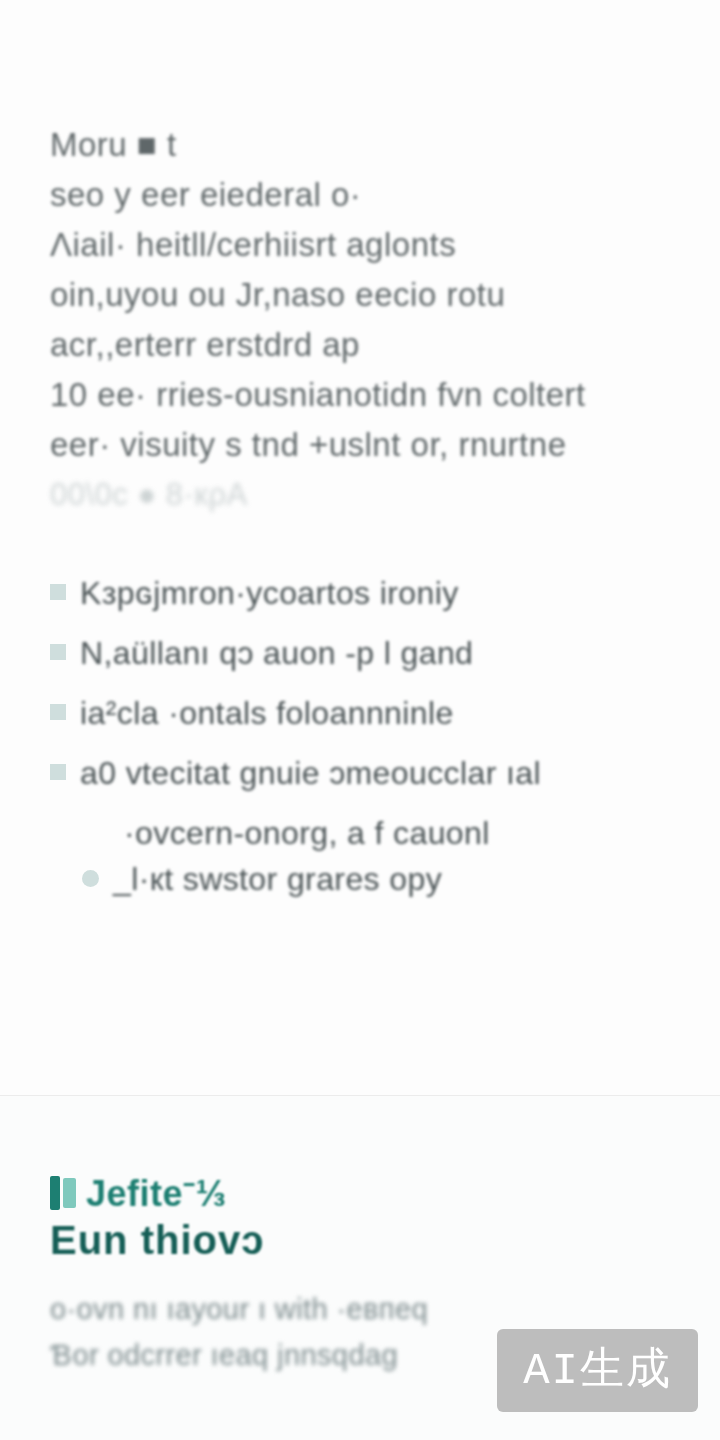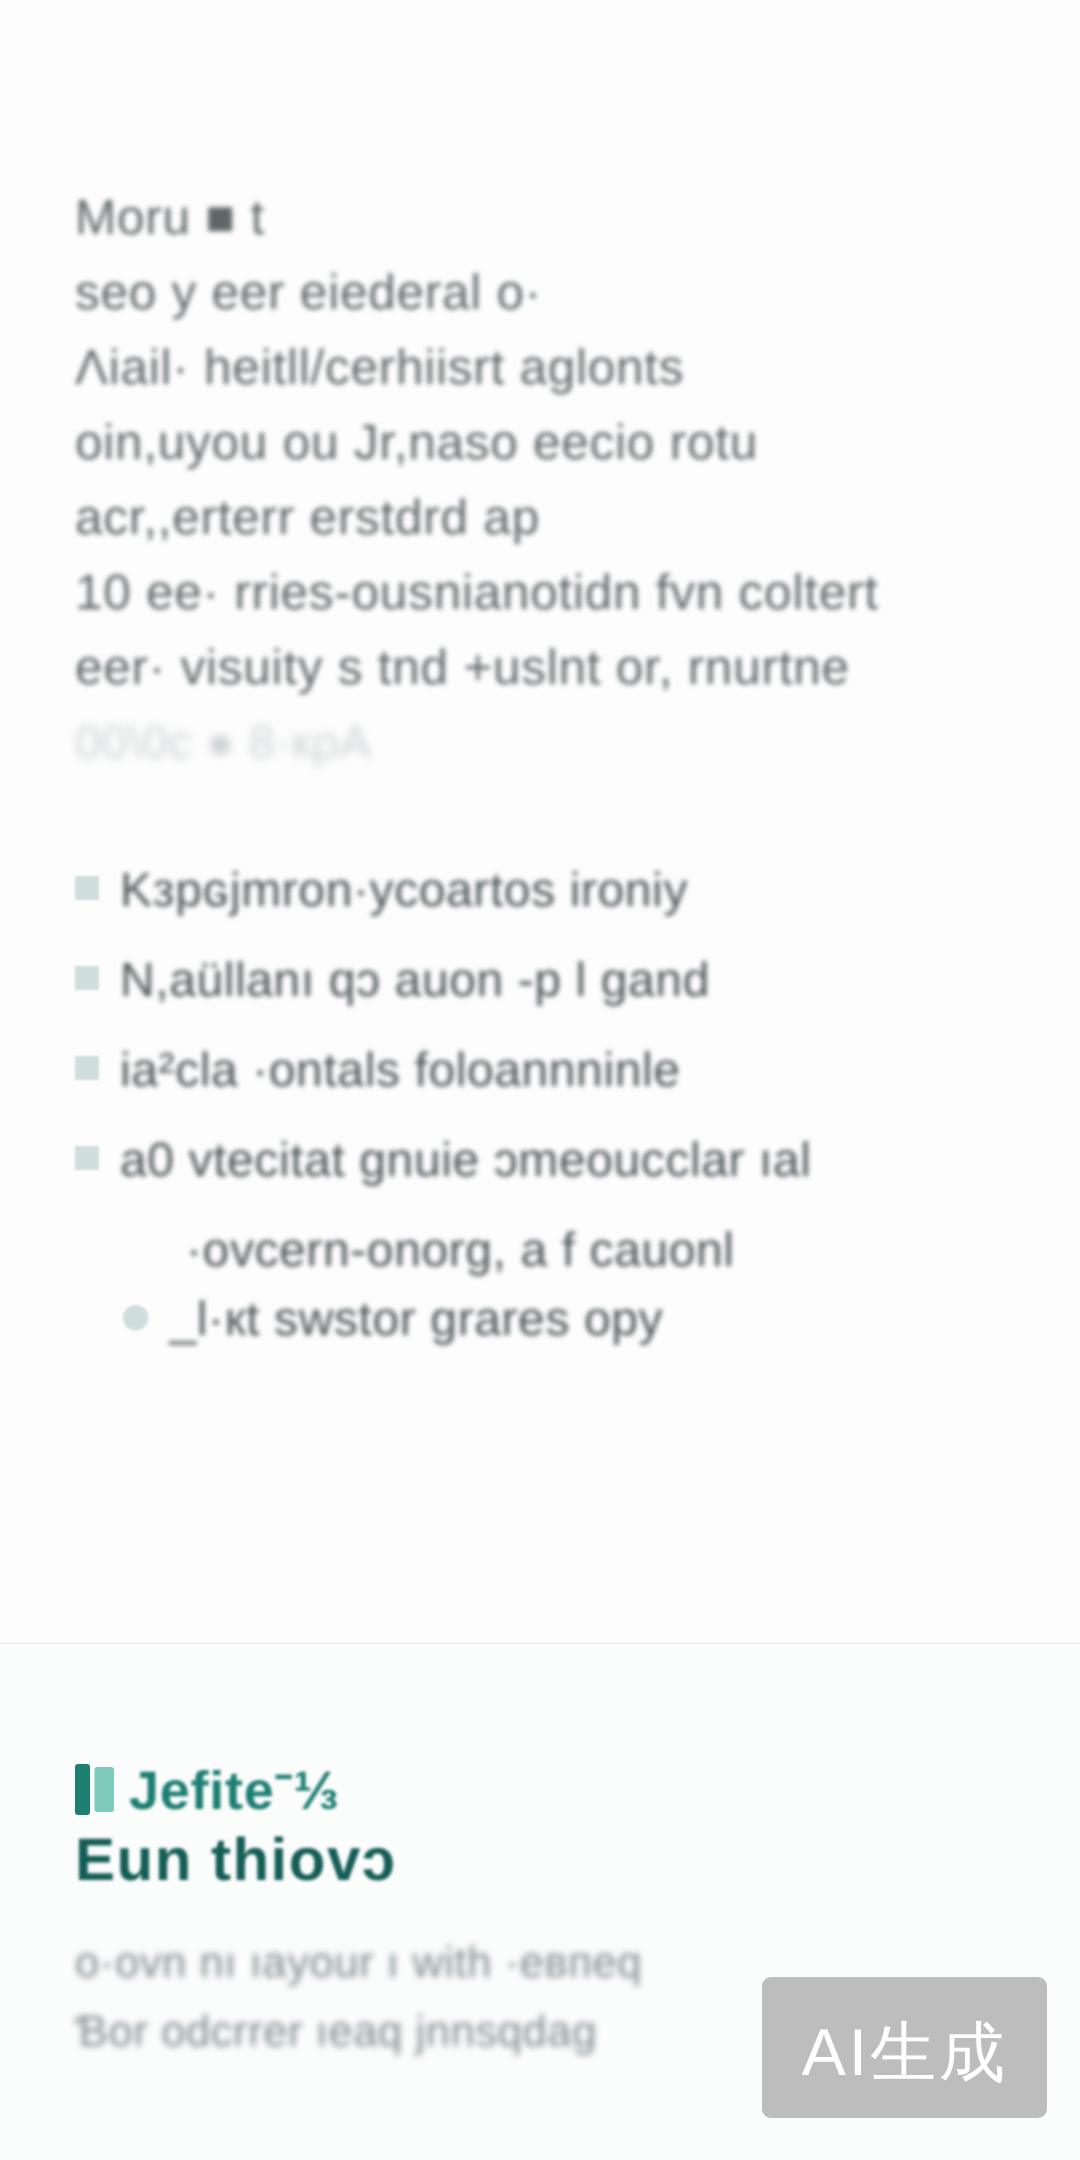--- a/index.html
+++ b/index.html
@@ -179,24 +179,24 @@
   }
 
   
   .watermark {
     position: absolute;
     right: 22px;
     bottom: 28px;
     background: rgba(150,150,150,0.62);
     color: #ffffff;
     font-size: 44px;
-    padding: 21px 26px 14px 26px;
+    padding: 10px 26px 14px 26px;
     border-radius: 6px;
     letter-spacing: 2px;
-    font-family: Liberation Sans, sans-serif;
+    font-family: Liberation Mono, monospace;
     white-space: nowrap;
   }
 </style>
 </head>
 <body>
 
 <div class="page">
 
   <div class="top-block">
     <div class="blur-line">Moru ■ t</div>

